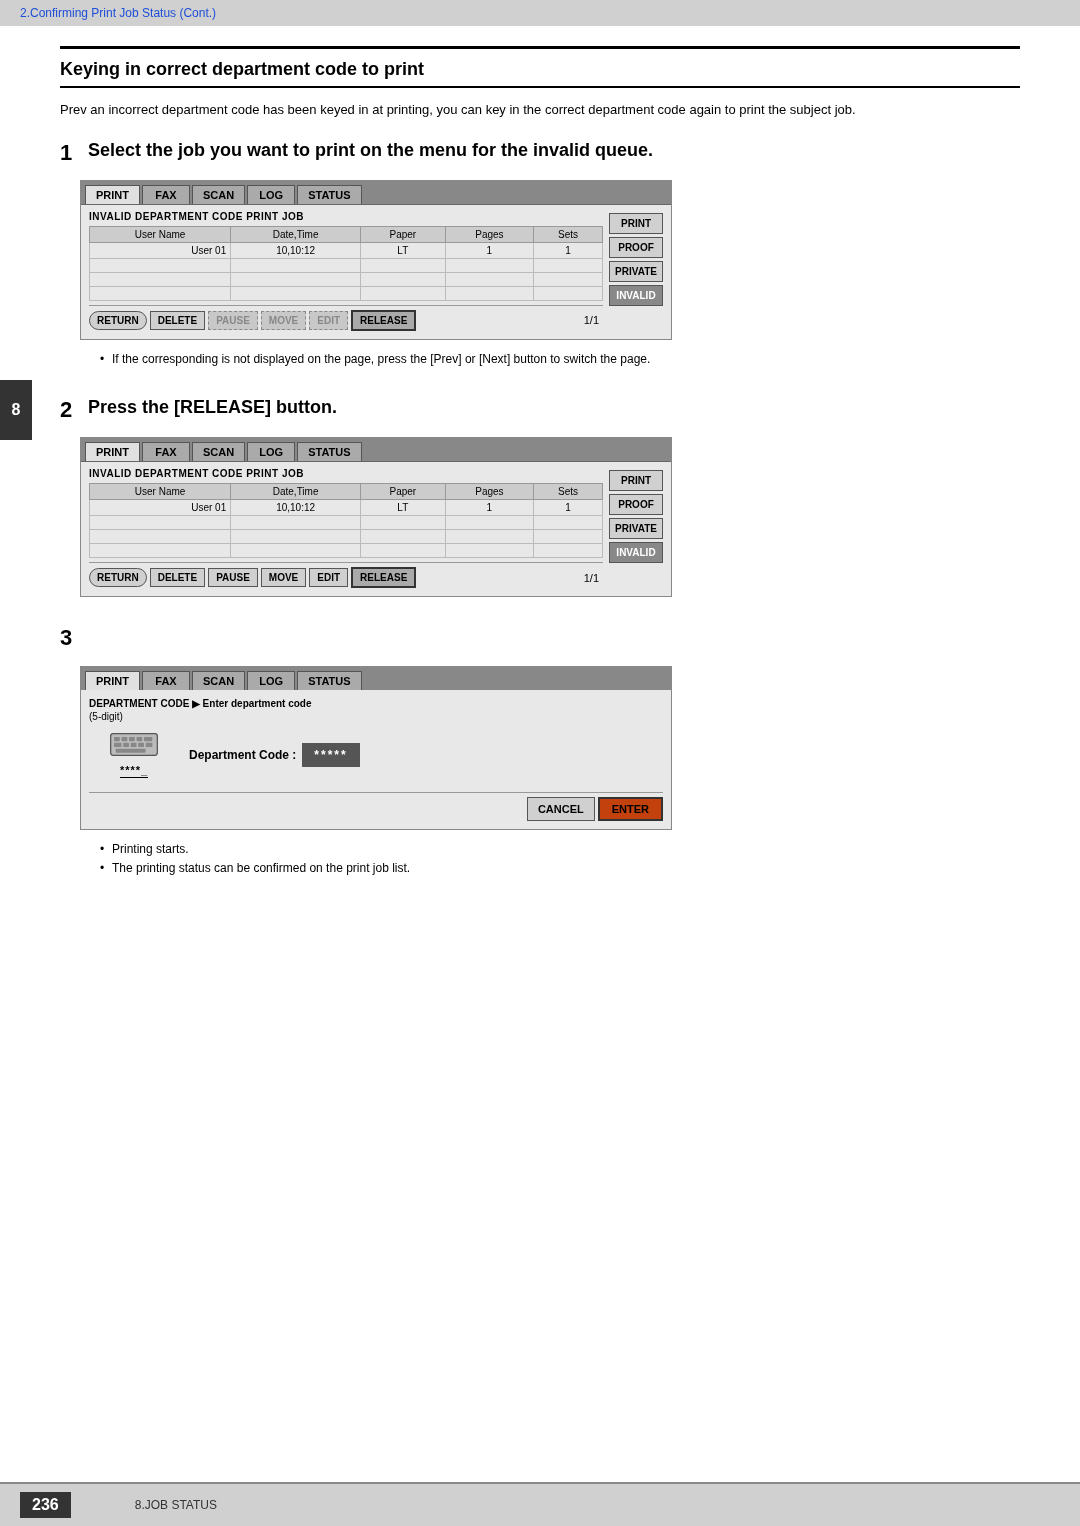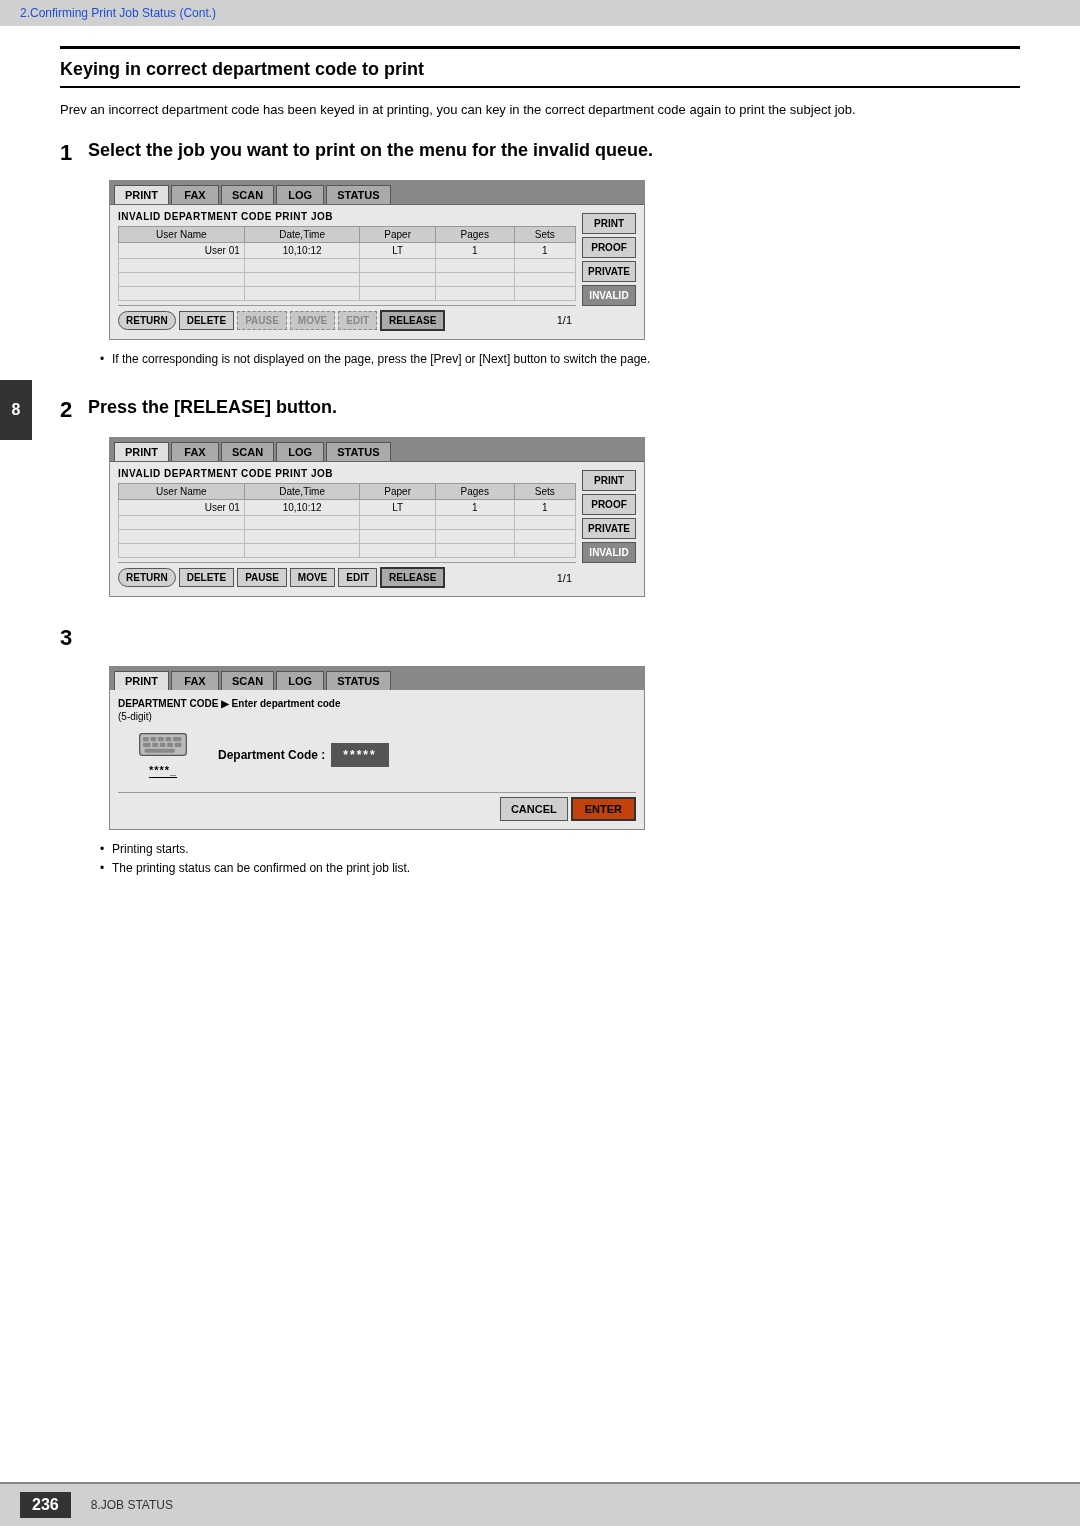--- a/index.html
+++ b/index.html
@@ -65,25 +65,25 @@
     }
 
     .step-text {
       font-size: 18px;
       font-weight: bold;
       line-height: 1.2;
     }
 
     
     .screen-container {
-      margin-left: 49px;
+      margin-left: 20px;
       margin-bottom: 10px;
       border: 1px solid #888;
       background: #f5f5f5;
-      width: 536px;
+      width: 592px;
     }
 
     
     .tabs-row {
       display: flex;
       align-items: flex-end;
       background: #888;
       padding: 4px 4px 0 4px;
       gap: 2px;
     }
@@ -358,20 +358,21 @@
     .footer {
       position: fixed;
       bottom: 0;
       left: 0;
       width: 1080px;
       background: #d0d0d0;
       display: flex;
       align-items: center;
       padding: 8px 20px;
       border-top: 2px solid #888;
+      gap: 44px;
     }
 
     .footer-page-num {
       background: #333;
       color: #fff;
       padding: 4px 12px;
       font-size: 16px;
       font-weight: bold;
       margin-right: 20px;
     }

